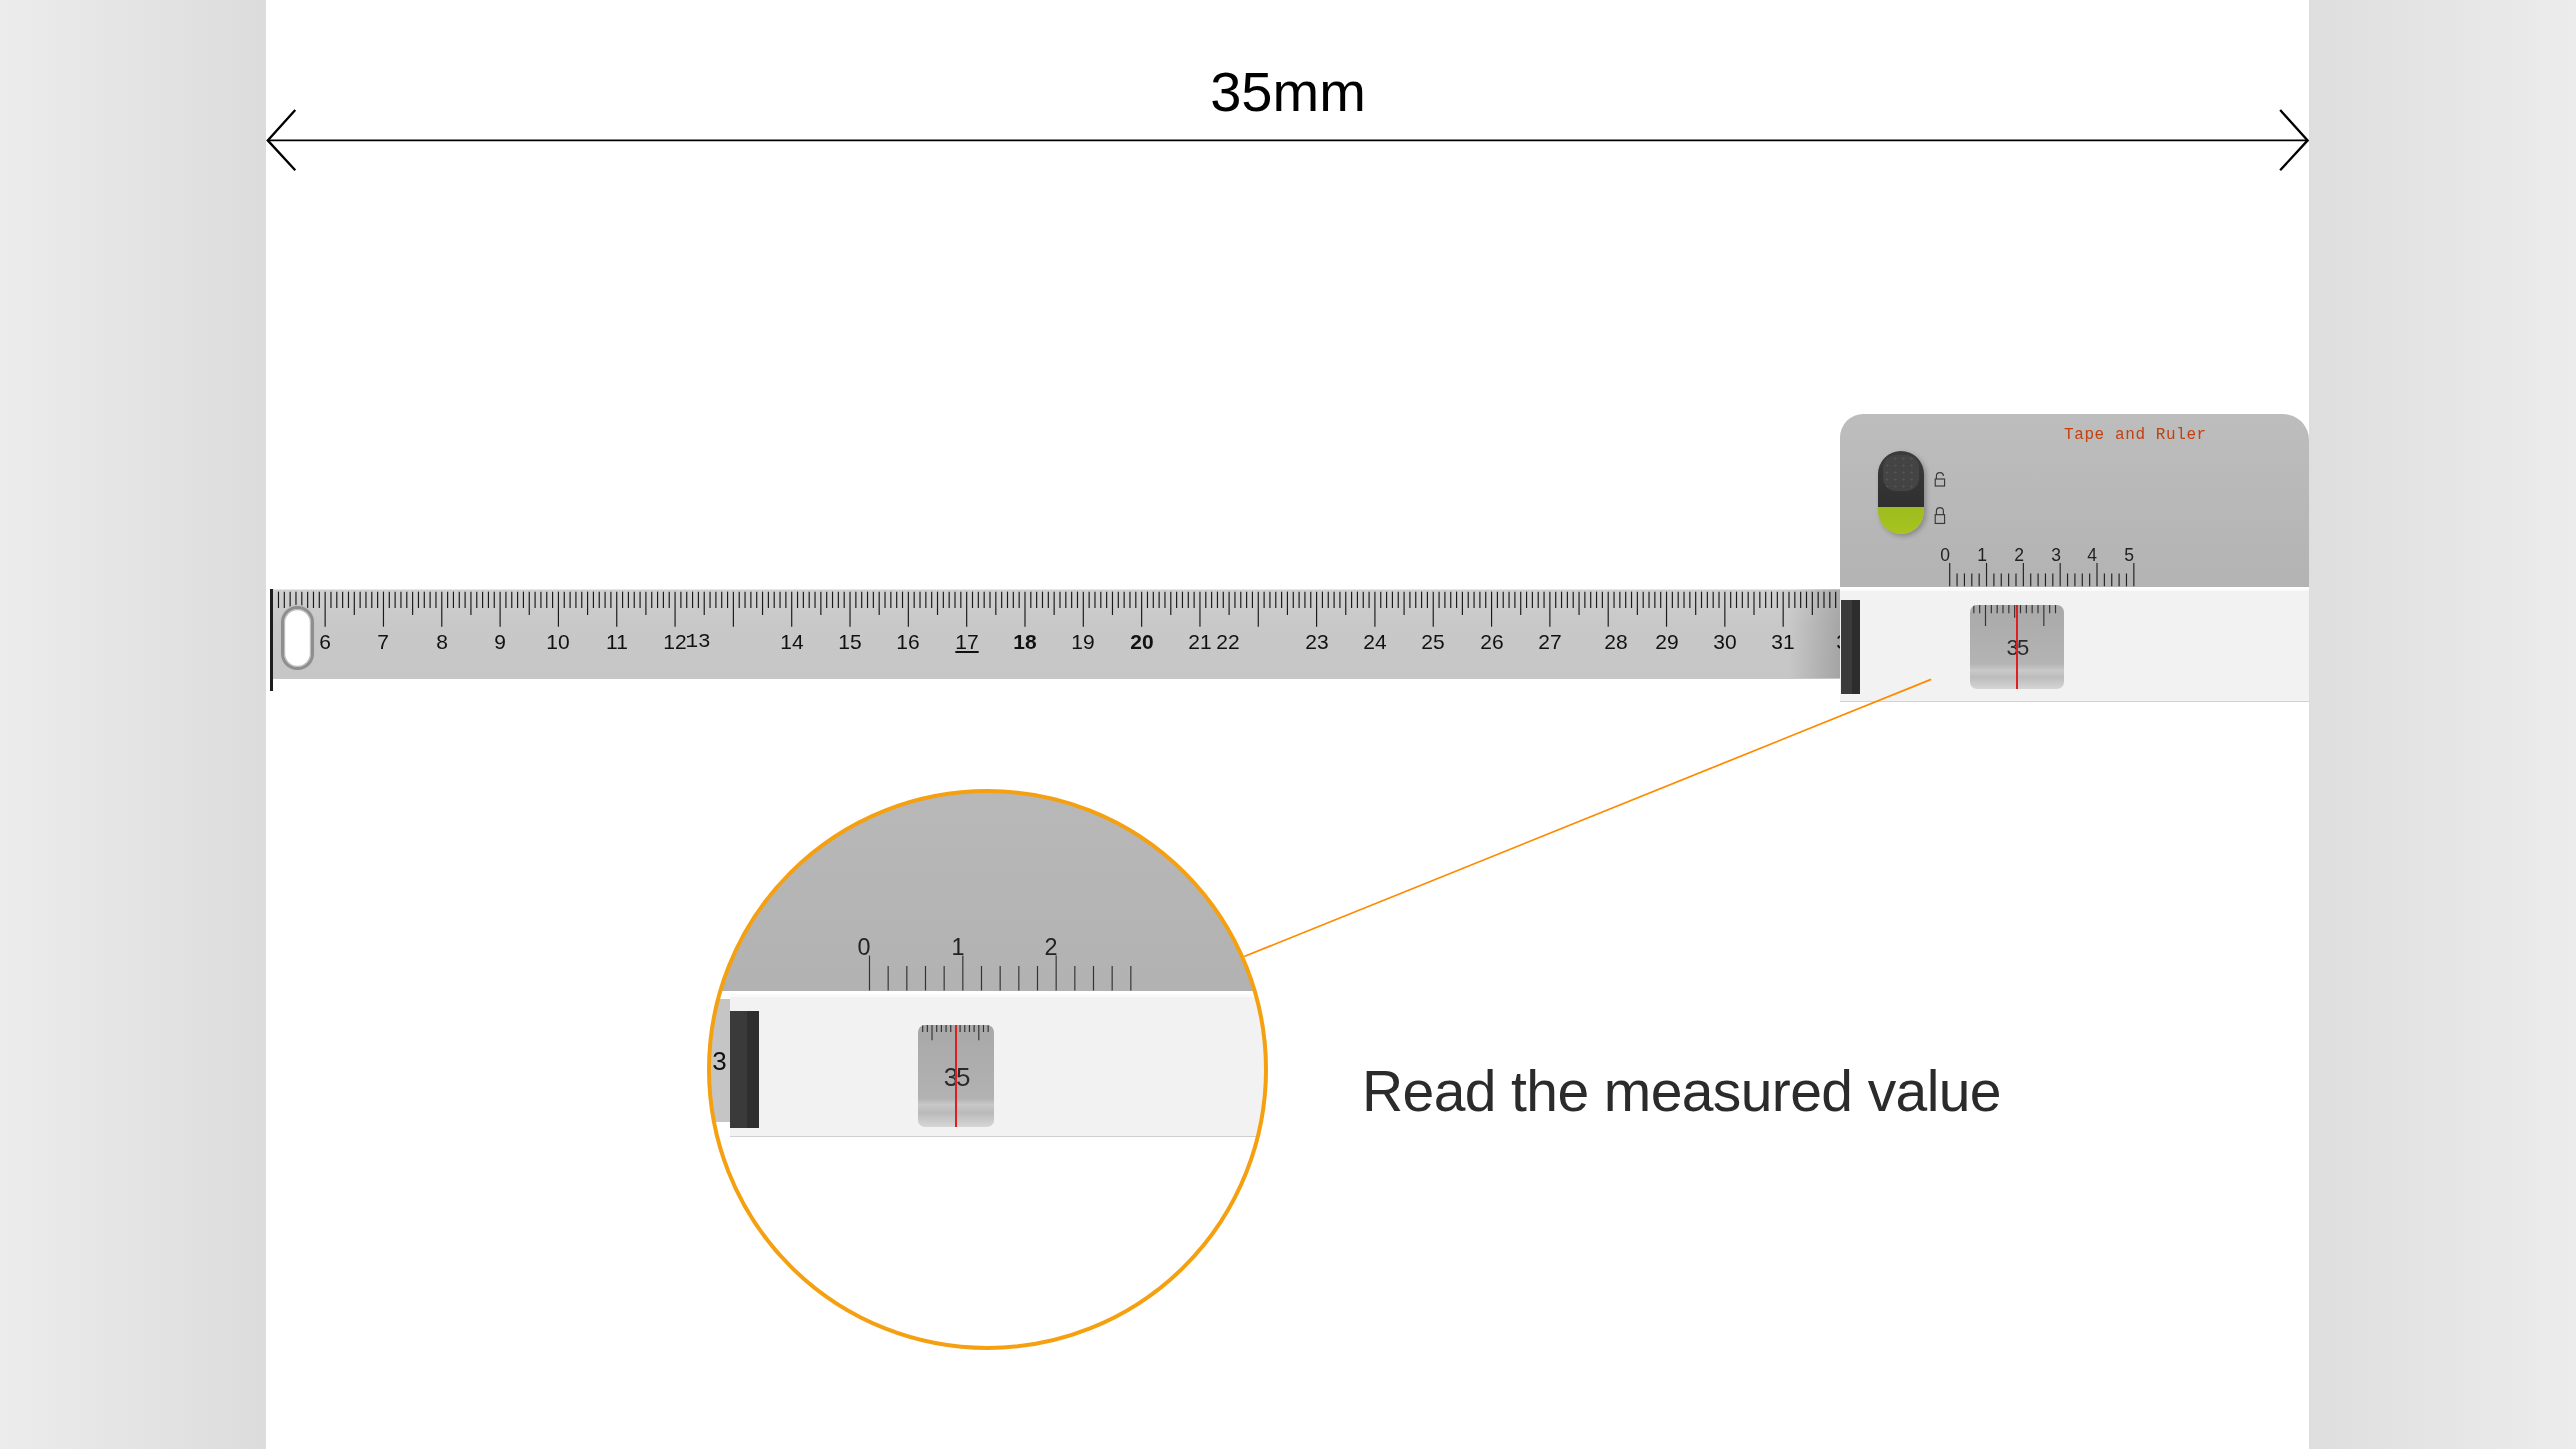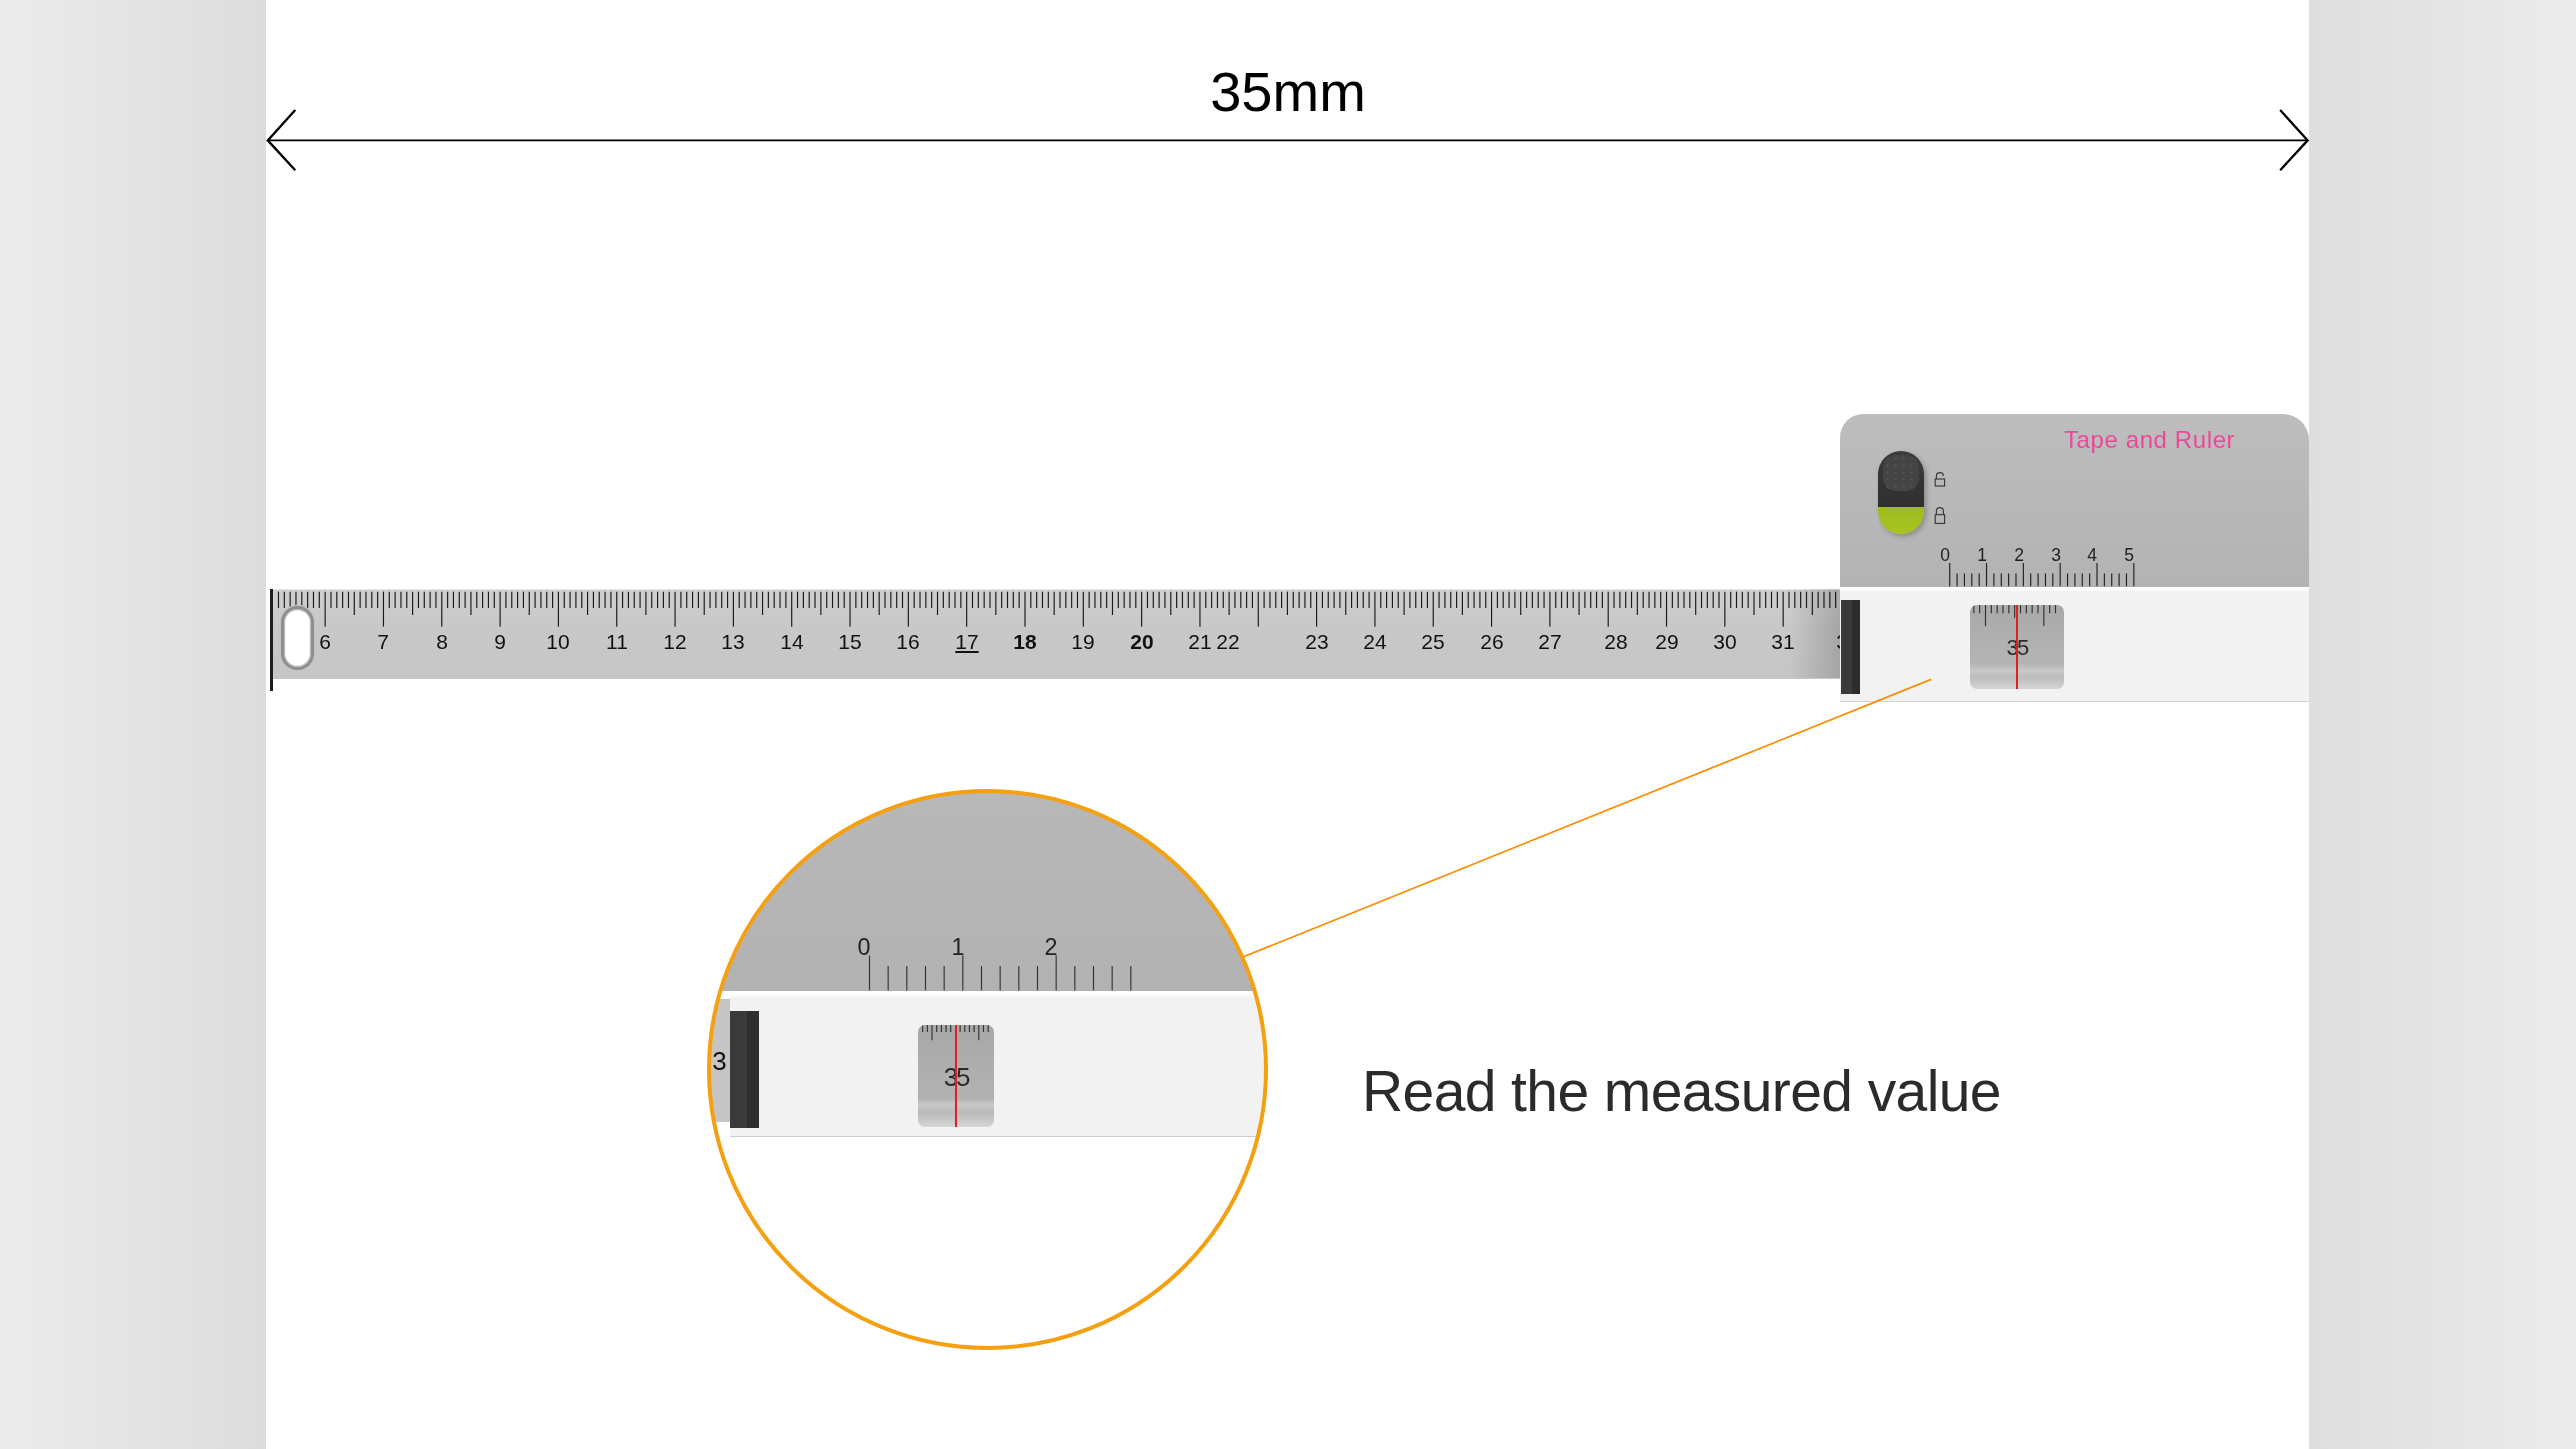--- a/index.html
+++ b/index.html
@@ -49,21 +49,21 @@
   .housing-top {
     position: absolute; left: 1840px; top: 414px; width: 469px; height: 173px;
     background: linear-gradient(to bottom, #bdbdbd, #b3b3b3);
     border-radius: 23.4px 26px 0 0;
   }
   .housing-bottom {
     position: absolute; left: 1840px; top: 589px; width: 469px; height: 110px;
     background: #f2f2f2; border-bottom: 1.8px solid #d2d2d2; border-top: 2.3px solid #fafafa;
   }
   .housing-title {
-    position: absolute; left: 2064px; top: 426px; font-size: 24px; color: #ec4899; letter-spacing: 0.6px;
+    position: absolute; left: 2064px; top: 426px; font-size: 16px; color: #c2410c; letter-spacing: 0.6px; font-family: Liberation Mono, monospace;
   }
   .housing-ruler-label {
     position: absolute; top: 547px; font-size: 17.5px; color: #222; transform: translateX(-50%); line-height: 1;
   }
   .tape-clamp {
     position: absolute; left: 1841px; top: 600px; width: 18.7px; height: 94px;
     background: linear-gradient(to right, #3a3a3a 60%, #2d2d2d 60%);
   }
   .lock-slider {
     position: absolute; left: 1878px; top: 451px; width: 46px; height: 83px;
@@ -389,21 +389,21 @@
     <line x1="3139.784" y1="1012" x2="3139.784" y2="1040" stroke="#1a1a1a" stroke-width="2"></line>
   </svg>
 <div id="tape-labels">
     <div class="tick-label" style="left: 325px;">6</div>
     <div class="tick-label" style="left: 383px;">7</div>
     <div class="tick-label" style="left: 442px;">8</div>
     <div class="tick-label" style="left: 500px;">9</div>
     <div class="tick-label" style="left: 558px;">10</div>
     <div class="tick-label" style="left: 617px;">11</div>
     <div class="tick-label" style="left: 675px;">12</div>
-    <div class="tick-label" style="left: 733px;">13</div>
+    <div class="tick-label" style="left: 698px; font-family: Liberation Mono, monospace;">13</div>
     <div class="tick-label" style="left: 792px;">14</div>
     <div class="tick-label" style="left: 850px;">15</div>
     <div class="tick-label" style="left: 908px;">16</div>
     <div class="tick-label" style="left: 967px; text-decoration: underline;">17</div>
     <div class="tick-label" style="left: 1025px; font-weight: bold;">18</div>
     <div class="tick-label" style="left: 1083px;">19</div>
     <div class="tick-label" style="left: 1142px; font-weight: bold;">20</div>
     <div class="tick-label" style="left: 1200px;">21</div>
     <div class="tick-label" style="left: 1228px;">22</div>
     <div class="tick-label" style="left: 1317px;">23</div>

